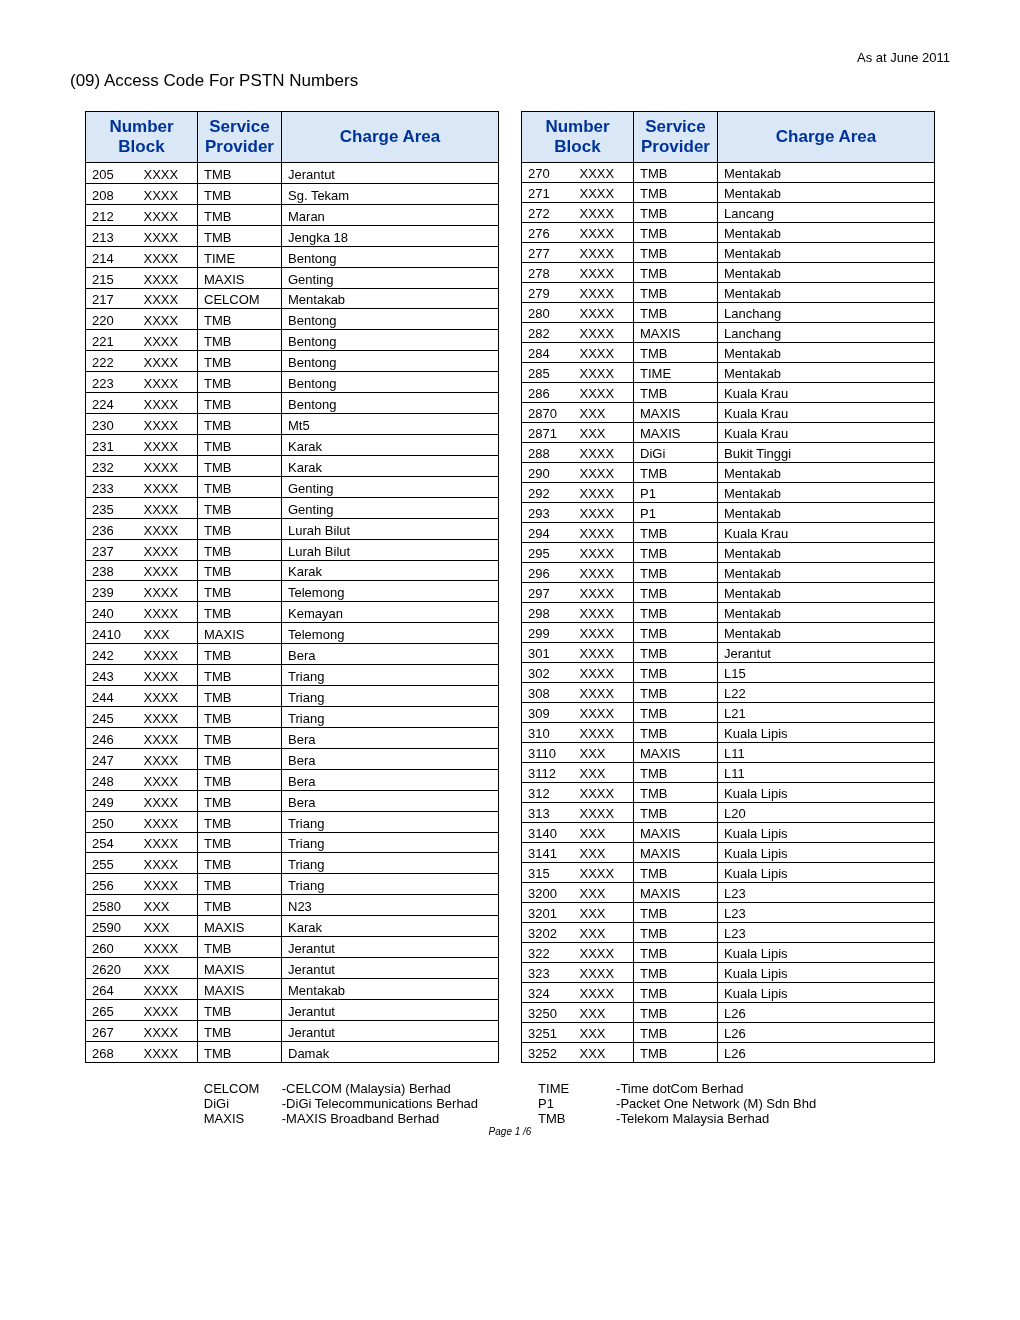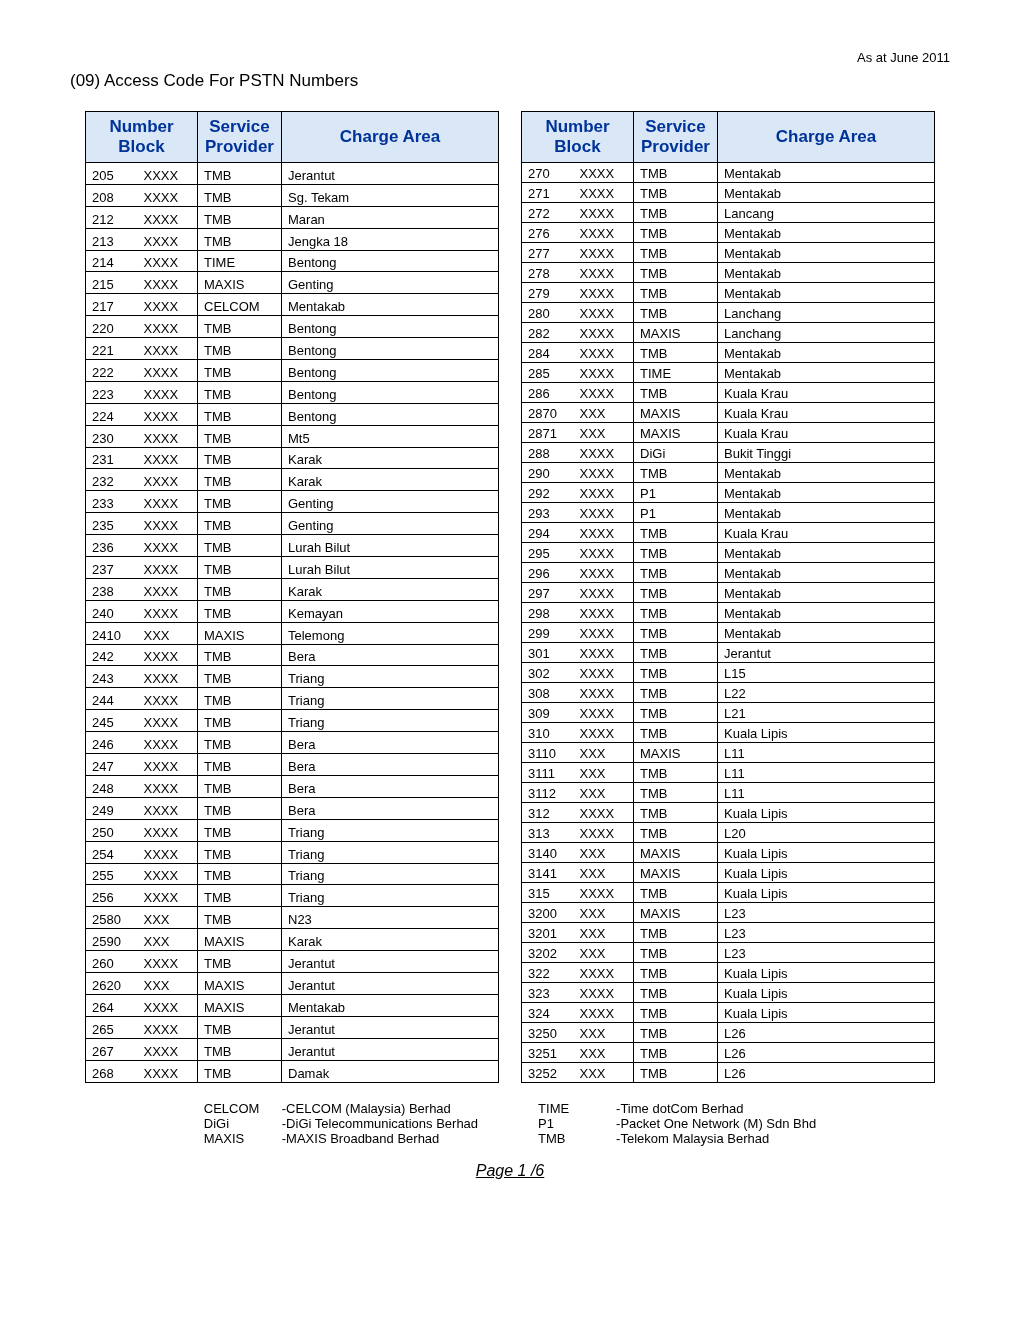--- a/index.html
+++ b/index.html
@@ -58,23 +58,22 @@
     justify-content: center;
     margin-top: 18px;
     font-size: 13px;
   }
   .legend-col { }
   .legend-row { display: flex; }
   .legend-key { width: 78px; }
   .pager {
     text-align: center;
     font-style: italic;
-    margin-top: 16px;
-    font-size: 16px;
-    text-decoration: underline;
+    margin-top: 0;
+    font-size: 10px;
   }
 </style>
 </head>
 <body>
 
 <div class="date-line">As at June 2011</div>
 <div class="title">(09) Access Code For PSTN Numbers</div>
 
 <div class="tables">
 
@@ -201,20 +200,26 @@
           <td class="sp">TMB</td>
           <td class="ca">Lurah Bilut</td>
         </tr>
         <tr>
           <td class="nb1">238</td>
           <td class="nb2">XXXX</td>
           <td class="sp">TMB</td>
           <td class="ca">Karak</td>
         </tr>
         <tr>
+          <td class="nb1">239</td>
+          <td class="nb2">XXXX</td>
+          <td class="sp">TMB</td>
+          <td class="ca">Telemong</td>
+        </tr>
+        <tr>
           <td class="nb1">240</td>
           <td class="nb2">XXXX</td>
           <td class="sp">TMB</td>
           <td class="ca">Kemayan</td>
         </tr>
         <tr>
           <td class="nb1">2410</td>
           <td class="nb2">XXX</td>
           <td class="sp">MAXIS</td>
           <td class="ca">Telemong</td>
@@ -522,26 +527,20 @@
         <tr>
           <td class="nb1">310</td>
           <td class="nb2">XXXX</td>
           <td class="sp">TMB</td>
           <td class="ca">Kuala Lipis</td>
         </tr>
         <tr>
           <td class="nb1">3110</td>
           <td class="nb2">XXX</td>
           <td class="sp">MAXIS</td>
-          <td class="ca">L11</td>
-        </tr>
-        <tr>
-          <td class="nb1">3111</td>
-          <td class="nb2">XXX</td>
-          <td class="sp">TMB</td>
           <td class="ca">L11</td>
         </tr>
         <tr>
           <td class="nb1">3112</td>
           <td class="nb2">XXX</td>
           <td class="sp">TMB</td>
           <td class="ca">L11</td>
         </tr>
         <tr>
           <td class="nb1">312</td>

